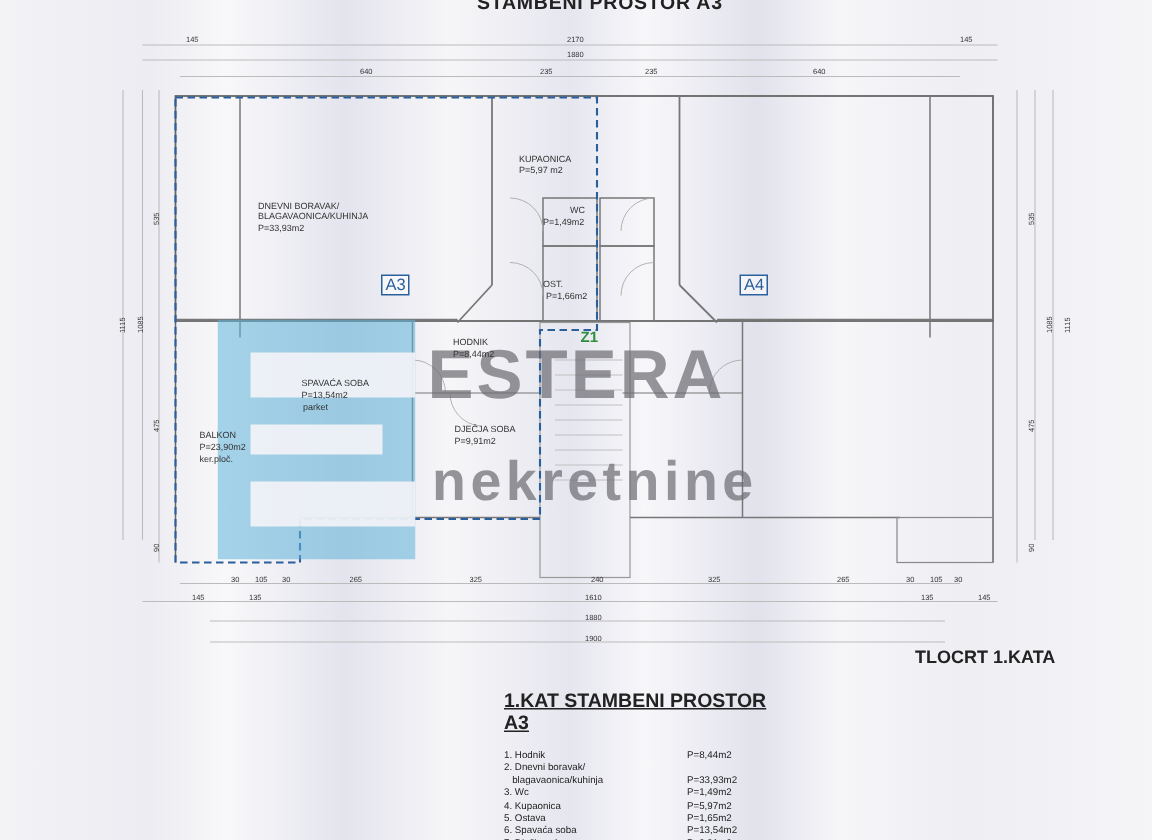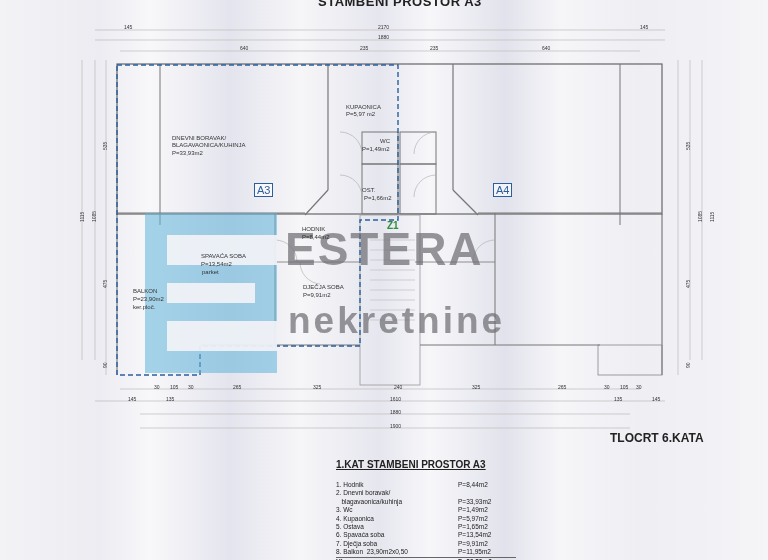--- a/index.html
+++ b/index.html
@@ -8,21 +8,21 @@
     background:linear-gradient(90deg,#f3f3f6 0px,#ececf2 100px,#f8f8fa 150px,#e4e4ee 230px,#f6f6f8 300px,#e6e6ef 380px,#f7f7fa 430px,#e2e2ec 505px,#f6f6f9 560px,#eeeef3 640px,#f5f5f8 768px);}
   .title{position:absolute;left:318px;top:-6px;font-weight:bold;font-size:13px;color:#222;letter-spacing:0.5px;}
   .dim{position:absolute;font-size:5px;color:#333;font-family:"Liberation Sans",sans-serif;}
   .vdim{position:absolute;font-size:5px;color:#333;transform:rotate(-90deg);transform-origin:left top;}
   .room-label{position:absolute;font-size:6px;color:#333;line-height:7px;white-space:pre;}
   .unit-label{position:absolute;font-size:11px;color:#2a5f9e;border:1px solid #2a5f9e;padding:0 2px;background:rgba(255,255,255,0.6);}
   .z1{position:absolute;font-size:10px;color:#2f8f3f;font-weight:bold;}
   .wm-e{position:absolute;left:145px;top:213px;width:132px;height:160px;}
   .wm-text{position:absolute;font-weight:bold;color:rgba(110,110,115,0.72);}
   .legend{position:absolute;left:336px;top:459px;width:180px;font-size:6.5px;color:#222;}
-  .legend .lt{font-weight:bold;text-decoration:underline;font-size:10px;margin-bottom:11px;}
+  .legend .lt{font-weight:bold;text-decoration:underline;font-size:13px;margin-bottom:11px;}
   .legend .row{display:flex;justify-content:space-between;line-height:8.4px;}
   .legend .row.total{font-weight:bold;border-top:1px solid #666;}
   .legend .row span:last-child{width:58px;}
   .tlocrt{position:absolute;left:610px;top:431px;font-weight:bold;font-size:12px;color:#222;}
   svg.plan{position:absolute;left:0;top:0;}
 </style>
 </head>
 <body>
 
 <div class="sheet"></div>
@@ -173,21 +173,21 @@
 <div class="room-label" style="left:303px;top:292px;">P=9,91m2</div>
 
 <div class="room-label" style="left:133px;top:288px;">BALKON</div>
 <div class="room-label" style="left:133px;top:296px;">P=23,90m2</div>
 <div class="room-label" style="left:133px;top:304px;">ker.ploč.</div>
 
 <div class="unit-label" style="left:254px;top:183px;">A3</div>
 <div class="unit-label" style="left:493px;top:183px;">A4</div>
 <div class="z1" style="left:387px;top:220px;">Z1</div>
 
-<div class="tlocrt">TLOCRT 6.KATA</div>
+<div class="tlocrt">TLOCRT 1.KATA</div>
 
 <div class="legend">
   <div class="lt">1.KAT STAMBENI PROSTOR A3</div>
   <div class="row">
       <span>1. Hodnik</span>
       <span>P=8,44m2</span>
     </div>
   <div class="row">
       <span>2. Dnevni boravak/</span>
       <span></span>

